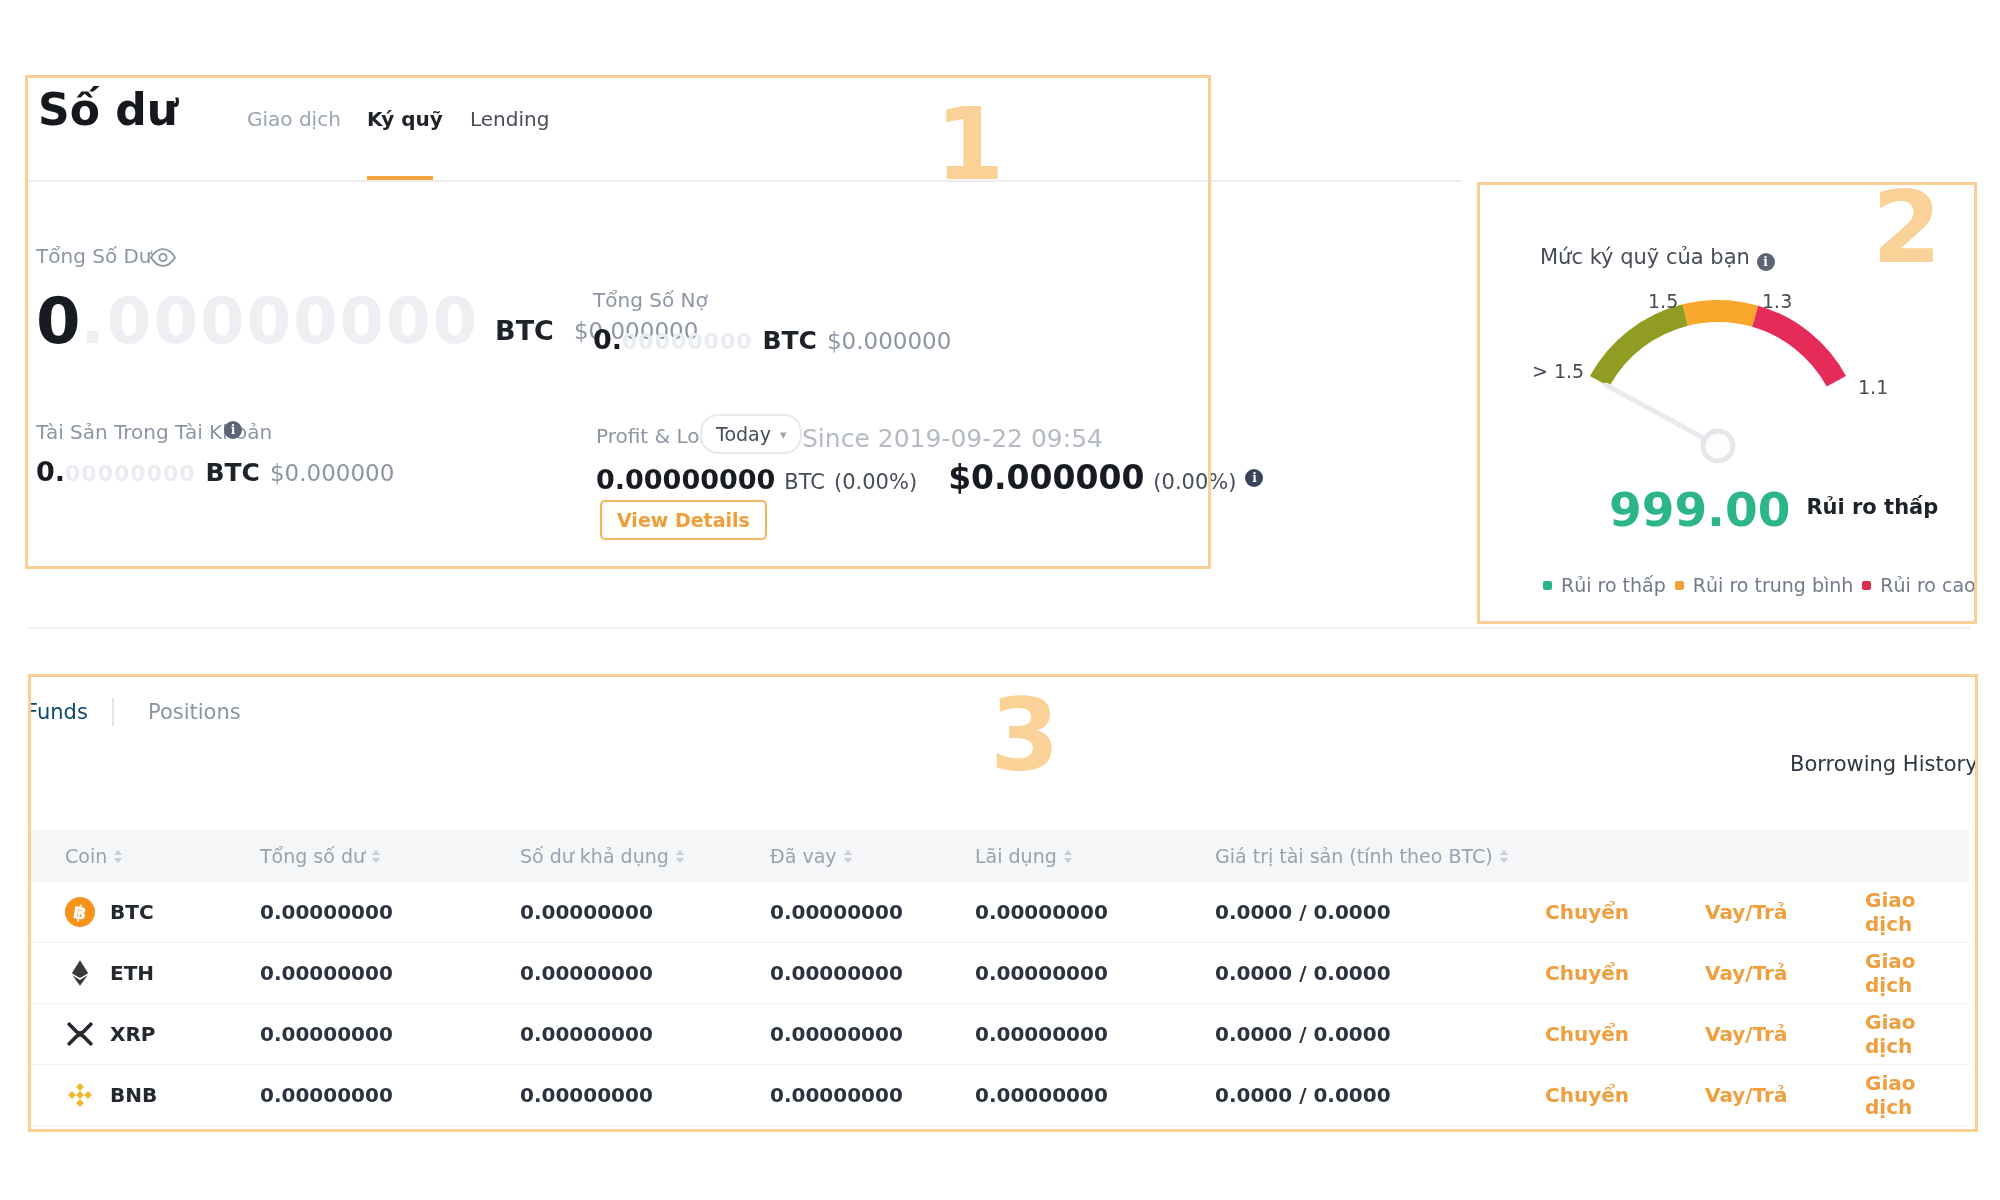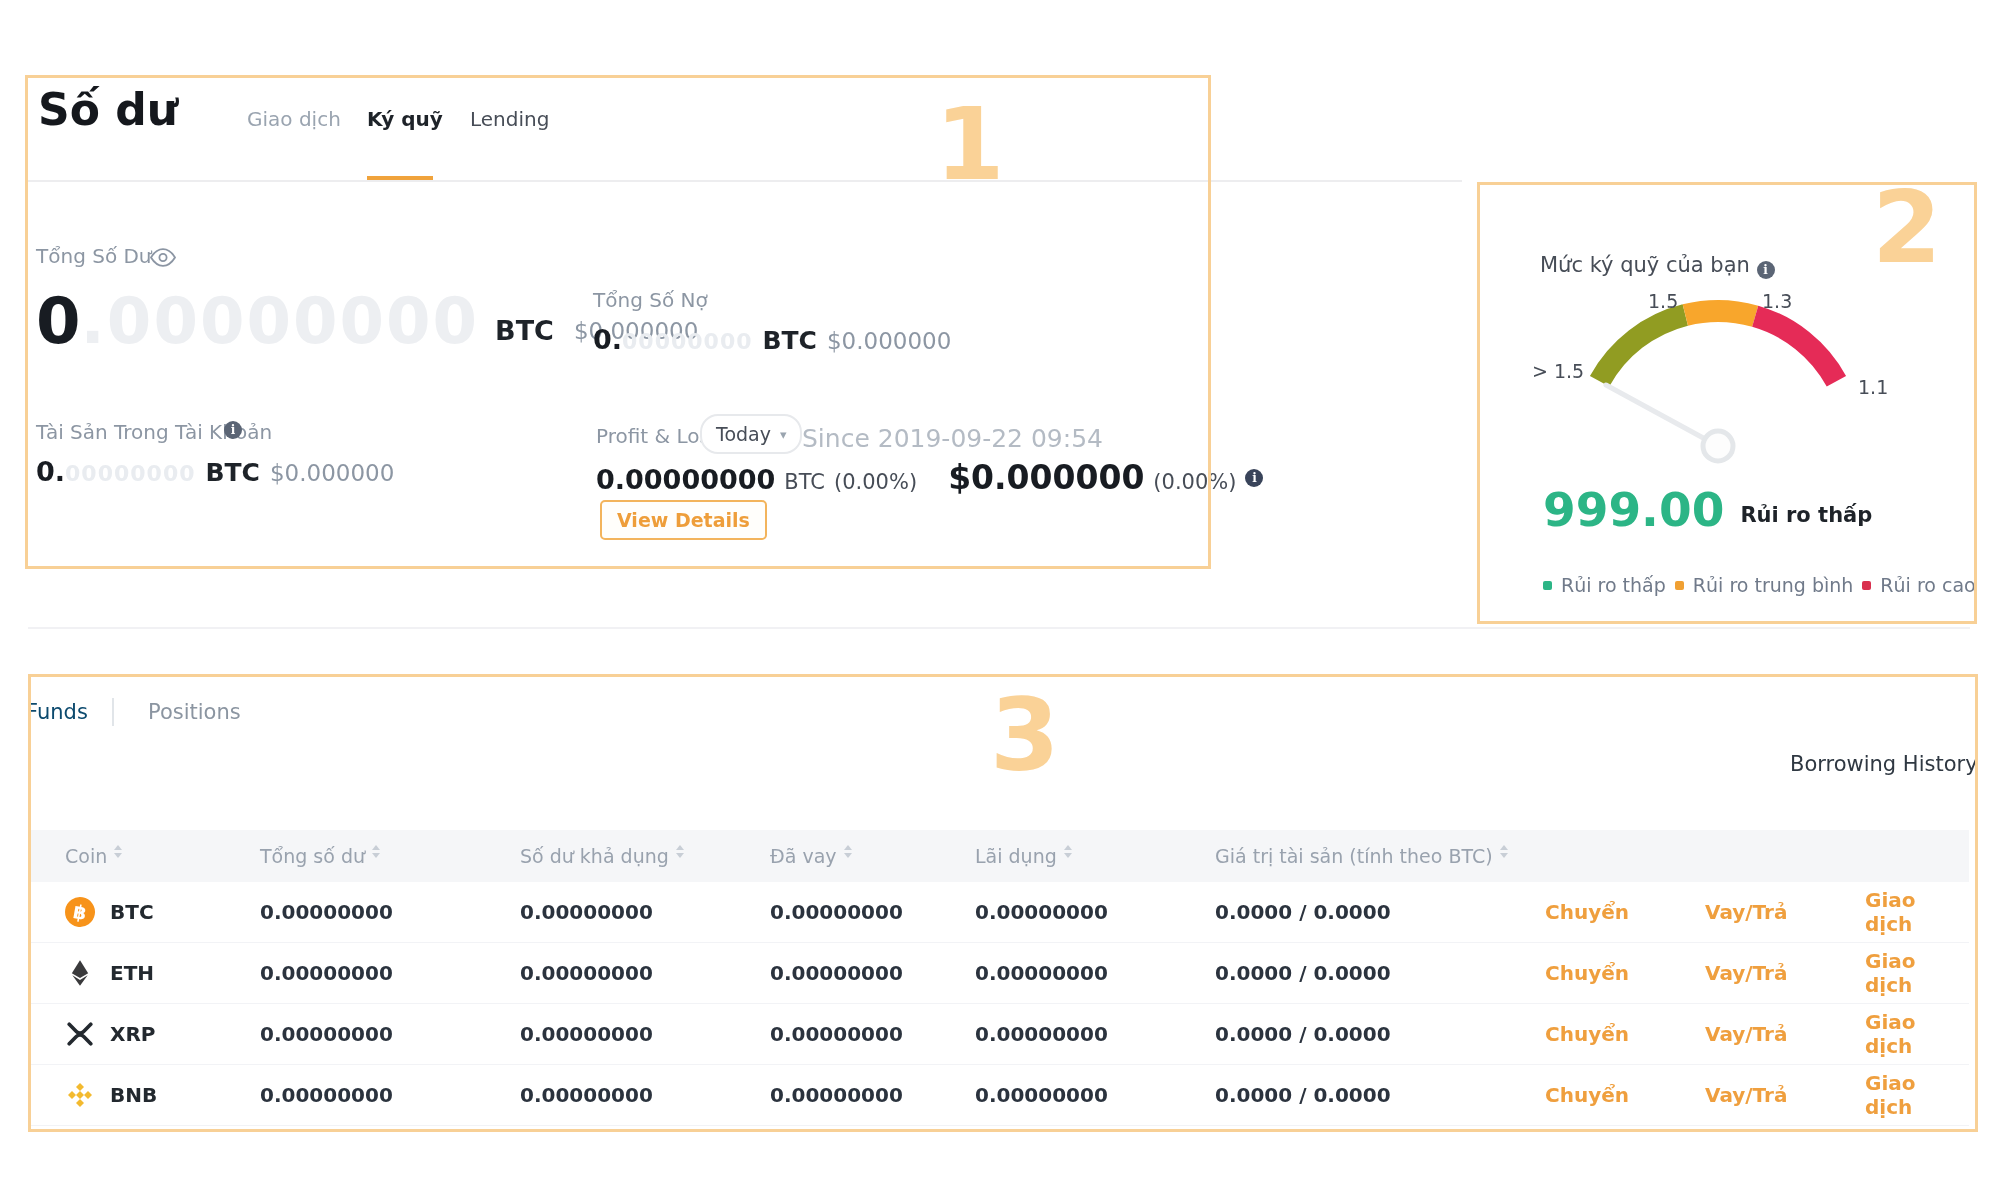--- a/index.html
+++ b/index.html
@@ -57,47 +57,47 @@
   .pnlrow{position:absolute;left:596px;top:458px;display:flex;align-items:baseline;gap:9px}
   .p-btc{font-size:27px;font-weight:600;color:#181c22}
   .p-sm{font-size:21px;color:#474d57}
   .p-fiat{font-size:33px;font-weight:600;color:#181c22;margin-left:22px}
   .p-info{align-self:center;background:#39445a}
   .btn-view{position:absolute;left:600px;top:500px;border:2px solid #f3b45c;border-radius:5px;
             background:#fffefb;padding:7px 15px;font-size:19px;font-weight:600;color:#ee9e3b;cursor:pointer;
             font-family:inherit}
 
   
-  .g-title{position:absolute;left:1540px;top:253px;font-size:21px;color:#474d57}
+  .g-title{position:absolute;left:1540px;top:245px;font-size:21px;color:#474d57}
   .g-svg{position:absolute;left:1548px;top:296px}
   .g-lab{position:absolute;font-size:19px;color:#474d57}
   .gl-left{left:1532px;top:360px}
   .gl-15{left:1648px;top:290px}
   .gl-13{left:1762px;top:290px}
   .gl-11{left:1858px;top:376px}
-  .g-valrow{position:absolute;left:1543px;top:486px;display:flex;align-items:flex-end}
+  .g-valrow{position:absolute;left:1609px;top:486px;display:flex;align-items:center}
   .g-value{font-size:47px;font-weight:700;color:#2cb586;line-height:1}
   .g-status{font-size:21px;font-weight:700;color:#1e2329;margin:0 0 6px 16px}
   .g-legend{position:absolute;left:1543px;top:574px;display:flex;align-items:center;gap:9px;
             font-size:19px;color:#707a8a;white-space:nowrap}
   .dot{width:9px;height:9px;border-radius:2px;display:inline-block;flex:0 0 auto}
   .dot-low{background:#2cb586}.dot-mid{background:#f0a033}.dot-high{background:#d9304e}
 
   
   .f-tab{position:absolute;top:700px;font-size:21px;cursor:pointer}
   .f-funds{left:26px;font-weight:400;color:#0c4a6e}
   .f-div{position:absolute;left:112px;top:698px;width:2px;height:28px;background:#e1e5e9}
   .f-positions{left:148px;color:#8b95a1}
   .f-borrow{position:absolute;left:1790px;top:752px;font-size:21px;color:#2f3842;cursor:pointer}
 
   .table{position:absolute;left:31px;top:830px;width:1938px}
   .tgrid{display:grid;grid-template-columns:195px 260px 250px 205px 240px 330px 160px 160px 100px;
          box-sizing:border-box;padding-left:34px;align-items:center;width:100%}
   .thead{height:52px;background:#f5f6f8;color:#99a2ae;font-size:19px}
-  .th{display:flex;align-items:flex-start;cursor:pointer}
+  .th{display:flex;align-items:center;cursor:pointer}
   .sort{display:inline-flex;flex-direction:column;gap:3px;margin-left:7px}
   .sort b{display:block;width:0;height:0;border-left:4px solid transparent;border-right:4px solid transparent}
   .sort .up{border-bottom:5px solid #c8ced6}
   .sort .dn{border-top:5px solid #c8ced6}
   .trow{height:61px;border-bottom:1px solid #f2f3f6;font-size:20px;font-weight:600;color:#2b333e}
   .coin-cell{display:flex;align-items:center;gap:15px}
   .coin-sym{font-weight:700;color:#23292f}
   .cicon{width:30px;height:30px;display:flex;align-items:center;justify-content:center;flex:0 0 auto}
   .btc-badge{width:30px;height:30px;border-radius:50%;background:#f7931a;color:#fff;display:flex;
              align-items:center;justify-content:center;font-size:19px;font-weight:700;transform:rotate(10deg)}

